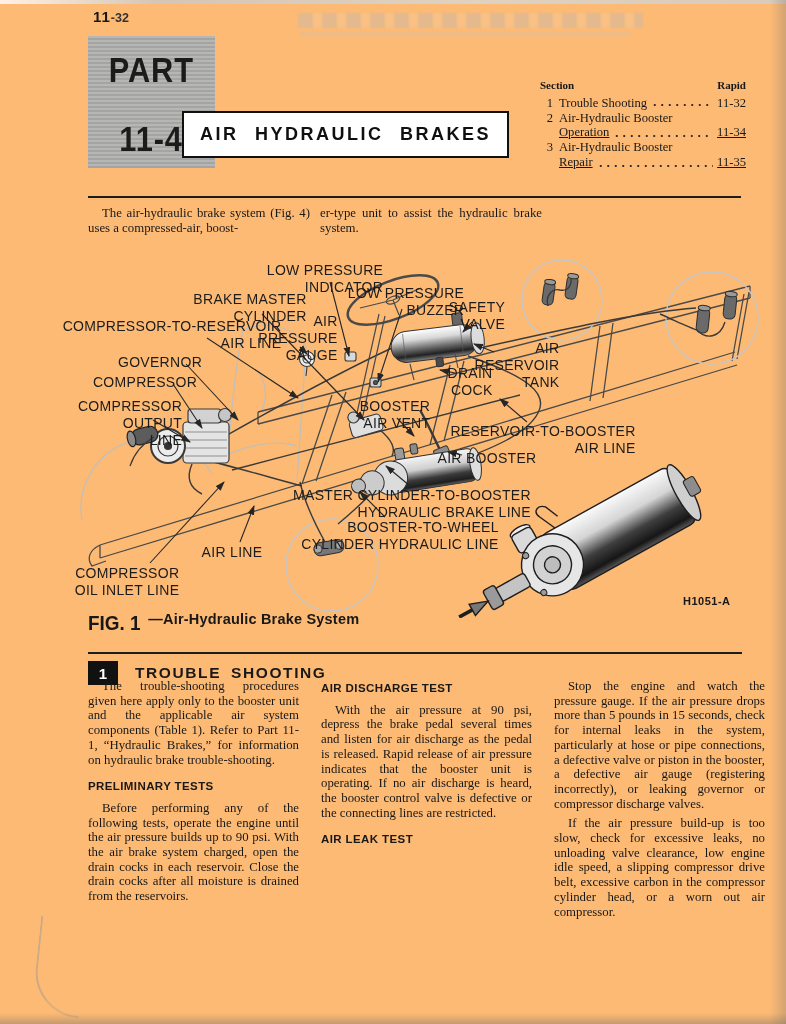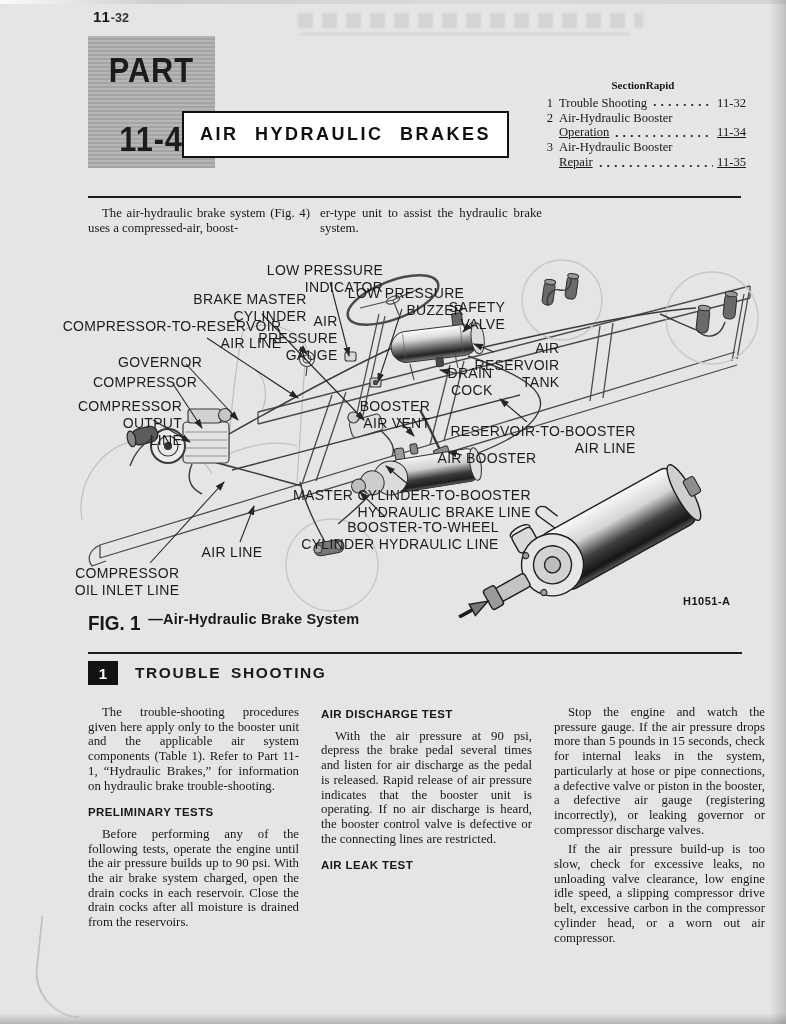--- a/index.html
+++ b/index.html
@@ -1,16 +1,16 @@
 <!DOCTYPE html>
 <html><head>
 <meta charset="utf-8">
 <style>
   html,body{margin:0;padding:0;background:#9e9e9e;}
-  .page{position:relative;width:786px;height:1024px;background:#e5e5e5;overflow:hidden;
+  .page{position:relative;width:786px;height:1024px;background:#fdba74;overflow:hidden;
         font-family:"Liberation Serif",serif;color:#181818;}
   
   .edge-top{position:absolute;left:0;top:0;width:100%;height:4px;
         background:linear-gradient(90deg,#ffffff 0%,#c9c9c7 20%,#d8d8d6 60%,#cfcfcd 100%);opacity:.8;}
   .edge-right{position:absolute;right:0;top:0;width:16px;height:100%;
         background:linear-gradient(270deg,rgba(110,110,110,.30),rgba(110,110,110,0));}
   .edge-bottom{position:absolute;left:0;bottom:0;width:100%;height:11px;
         background:linear-gradient(0deg,rgba(105,105,105,.38),rgba(105,105,105,0));}
   .ghost-top{position:absolute;left:298px;top:13px;width:345px;height:15px;border-radius:2px;
         background:repeating-linear-gradient(90deg,rgba(185,185,182,.38) 0 15px,rgba(235,235,232,.15) 15px 24px);
@@ -29,21 +29,21 @@
         display:flex;flex-direction:column;align-items:center;justify-content:space-between;
         padding:16px 0 12px;box-sizing:border-box;}
   .part-word,.part-num{font-family:"Liberation Sans",sans-serif;font-weight:bold;color:#1b1b1b;
         font-size:35px;line-height:1;transform:scaleX(.88);letter-spacing:1px;}
   .title-box{position:absolute;left:182px;top:111px;width:327px;height:47px;background:#ffffff;
         border:2px solid #101010;box-sizing:border-box;display:flex;align-items:center;justify-content:center;}
   .title-box span{font-family:"Liberation Sans",sans-serif;font-weight:bold;font-size:18px;
         letter-spacing:2.5px;word-spacing:9px;color:#101010;}
   
   .toc{position:absolute;left:540px;top:78px;width:206px;font-size:12.6px;line-height:14.8px;}
-  .toc-head{display:flex;justify-content:center;font-weight:bold;font-size:11px;margin-bottom:3px;}
+  .toc-head{display:flex;justify-content:space-between;font-weight:bold;font-size:11px;margin-bottom:3px;}
   .toc-row{display:flex;align-items:baseline;}
   .toc-num{width:13px;text-align:right;margin-right:6px;flex:none;}
   .toc-cont{padding-left:19px;}
   .toc-dots{flex:1;margin:0 4px;height:11px;
         background-image:radial-gradient(circle,#2e2e2e 1px,transparent 1.25px);
         background-size:7.5px 4px;background-repeat:repeat-x;background-position:0 bottom;}
   .toc-line{display:flex;align-items:center;text-decoration:underline;}
   
   .rule{position:absolute;height:2.4px;background:#1d1d1d;}
   .rule1{left:88px;top:196px;width:653px;}
@@ -65,21 +65,21 @@
         font-family:"Liberation Sans",sans-serif;font-weight:bold;}
   .fig-caption .fign{font-size:21px;transform:scaleX(.9);transform-origin:left;letter-spacing:0;}
   .fig-caption .figt{font-size:14.5px;letter-spacing:.2px;margin-left:2px;}
   
   .sec-header{position:absolute;left:88px;top:661px;display:flex;align-items:center;}
   .sec-badge{width:30px;height:24px;background:#111;color:#fff;display:flex;align-items:center;
         justify-content:center;font-family:"Liberation Sans",sans-serif;font-weight:bold;font-size:15px;}
   .sec-title{margin-left:17px;font-family:"Liberation Sans",sans-serif;font-weight:bold;
         font-size:15.5px;letter-spacing:1.6px;word-spacing:4px;}
   
-  .columns{position:absolute;left:88px;top:705px;width:677px;display:grid;
+  .columns{position:absolute;left:88px;top:679px;width:677px;display:grid;
         grid-template-columns:repeat(3,1fr);column-gap:22px;font-size:12.8px;line-height:14.7px;
         text-align:justify;}
   .columns h4{font-family:"Liberation Sans",sans-serif;font-size:11.5px;letter-spacing:.4px;
         margin:12px 0 7px;font-weight:bold;}
   .columns h4.first{margin-top:2px;}
   .para{margin:0;text-indent:14px;}
   .para + .para{margin-top:5px;}
 </style>
 </head>
 <body>

